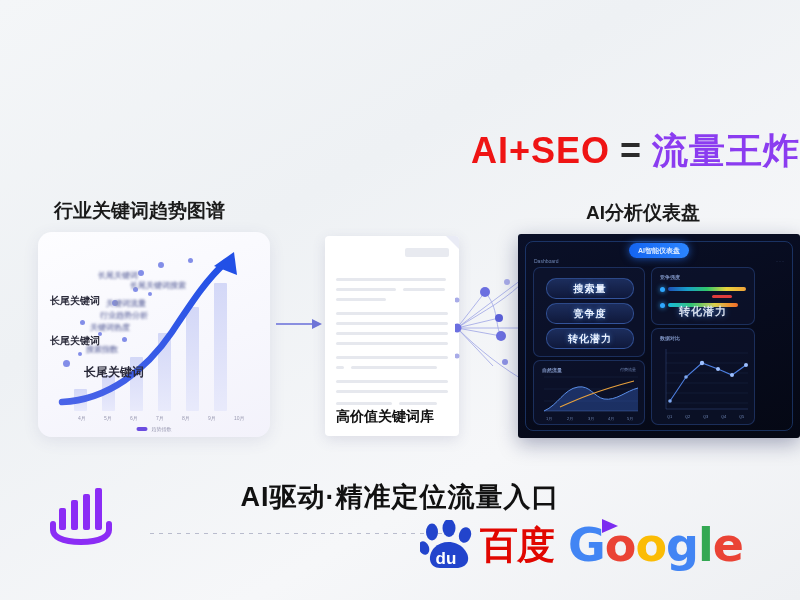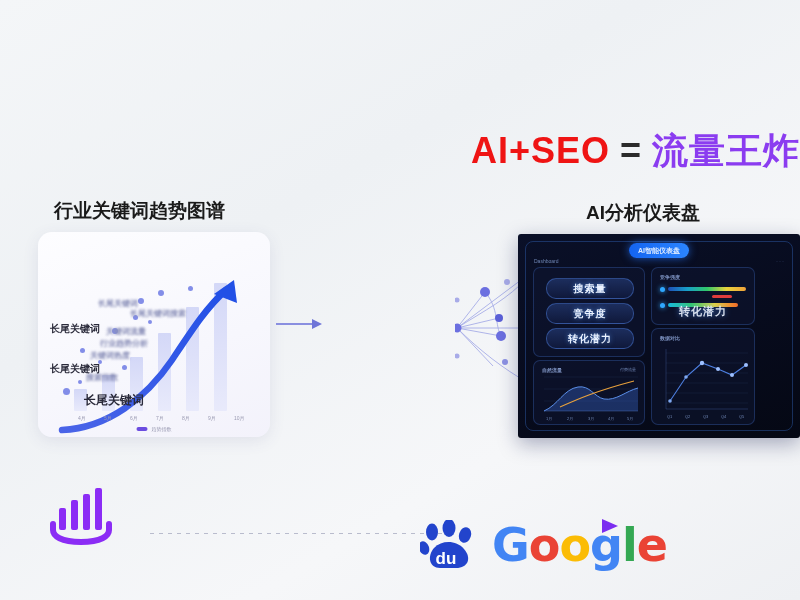--- a/index.html
+++ b/index.html
@@ -43,21 +43,21 @@
   .cap-left{left:54px;top:198px;}
   .cap-right{left:586px;top:200px;}
 
   
   .trend-card{
     position:absolute;left:38px;top:232px;width:232px;height:205px;
     background:linear-gradient(160deg,#fdfdff 0%,#f7f7fd 60%,#f3f2fb 100%);
     border-radius:14px;box-shadow:0 4px 16px rgba(70,70,130,.10);
     overflow:hidden;
   }
-  .trend-inner{position:absolute;inset:0;margin-top:28px;}
+  .trend-inner{position:absolute;inset:0;}
   .tbar{position:absolute;bottom:26px;width:13px;background:linear-gradient(180deg,#cdd2f6,#e6e8fb);opacity:.85;border-radius:1px;}
   .tlabel{position:absolute;font-size:10px;color:#2a2a3a;font-weight:bold;white-space:nowrap;}
   .tlabel.big{font-size:12px;}
   .blurtext{position:absolute;font-size:8px;color:#8a8fb8;white-space:nowrap;filter:blur(1.1px);font-weight:bold;}
   .tdot{position:absolute;border-radius:50%;background:#5b6ae0;opacity:.75;}
   .axis-t{position:absolute;bottom:16px;font-size:5px;color:#9a9ab2;filter:blur(.5px);}
   .legend-t{position:absolute;bottom:5px;left:50%;transform:translateX(-50%);display:flex;align-items:center;gap:4px;}
   .legend-sw{width:11px;height:4px;background:#6b4ce0;border-radius:2px;}
   .legend-tx{font-size:5px;color:#9a9ab2;filter:blur(.5px);}
 
@@ -209,20 +209,40 @@
         <span class="legend-tx">趋势指数</span>
       </div>
     </div>
   </div>
 
   <svg class="arrow1" viewBox="0 0 46 12">
     <line x1="0" y1="6" x2="36" y2="6" stroke="#8a8fe0" stroke-width="2"></line>
     <polygon points="36,1 46,6 36,11" fill="#6f75d8"></polygon>
   </svg>
 
+  <div class="doc-card">
+    <div class="doc-fold"></div>
+    <div class="doc-chip"></div>
+    <div class="dline" style="top:42px;width:110px;"></div>
+    <div class="dline" style="top:52px;width:60px;"></div>
+    <div class="dline" style="top:52px;left:78px;width:42px;"></div>
+    <div class="dline" style="top:62px;width:50px;"></div>
+    <div class="dline" style="top:76px;width:112px;"></div>
+    <div class="dline" style="top:86px;width:112px;"></div>
+    <div class="dline" style="top:96px;width:112px;"></div>
+    <div class="dline" style="top:106px;width:112px;"></div>
+    <div class="dline" style="top:120px;width:112px;"></div>
+    <div class="dline" style="top:130px;width:8px;"></div>
+    <div class="dline" style="top:130px;left:26px;width:86px;"></div>
+    <div class="dline" style="top:144px;width:112px;"></div>
+    <div class="dline" style="top:154px;width:112px;"></div>
+    <div class="dline" style="top:166px;width:56px;"></div>
+    <div class="dline" style="top:166px;left:74px;width:38px;"></div>
+    <div class="doc-title">高价值关键词库</div>
+  </div>
 
   <svg class="nodes" viewBox="0 0 80 120">
     <g stroke="#9aa0e4" stroke-width=".9" fill="none" opacity=".85">
       <path d="M2,58 L30,22"></path>
         <path d="M2,58 L44,48"></path>
         <path d="M2,58 L46,66"></path>
       <path d="M2,58 L38,96"></path>
         <path d="M2,58 L66,10"></path>
         <path d="M2,58 L70,58"></path>
       <path d="M2,58 C30,40 52,30 74,6"></path>
@@ -306,20 +326,21 @@
         <circle cx="94" cy="36" r="2" fill="#9ec0ff"></circle>
       </svg>
       <div class="glabel" style="left:15px;bottom:5px;">Q1</div>
       <div class="glabel" style="left:33px;bottom:5px;">Q2</div>
       <div class="glabel" style="left:51px;bottom:5px;">Q3</div>
       <div class="glabel" style="left:69px;bottom:5px;">Q4</div>
       <div class="glabel" style="left:87px;bottom:5px;">Q5</div>
     </div>
   </div>
 
+  <div class="tagline">AI驱动·精准定位流量入口</div>
 
   <svg class="chart-icon" viewBox="0 0 72 62">
     <g fill="#8b2cf5">
       <rect x="14" y="24" width="7" height="22" rx="2"></rect>
       <rect x="26" y="16" width="7" height="30" rx="2"></rect>
       <rect x="38" y="10" width="7" height="36" rx="2"></rect>
       <rect x="50" y="4" width="7" height="42" rx="2"></rect>
     </g>
     <path d="M8,40 L8,46 C8,52 16,58 36,58 C56,58 64,52 64,46 L64,40" fill="none" stroke="#8b2cf5" stroke-width="6" stroke-linecap="round"></path>
   </svg>
@@ -329,20 +350,21 @@
   <div class="logos">
     <div class="baidu">
       <svg width="58" height="50" viewBox="0 0 58 50">
         <ellipse cx="12" cy="12" rx="6" ry="8.5" fill="#2244cc"></ellipse>
         <ellipse cx="29" cy="8" rx="6.5" ry="9" fill="#2244cc"></ellipse>
         <ellipse cx="45" cy="15" rx="6" ry="8" fill="#2244cc" transform="rotate(18 45 15)"></ellipse>
         <ellipse cx="4" cy="28" rx="5" ry="7" fill="#2244cc" transform="rotate(-20 4 28)"></ellipse>
         <path d="M14,28 C22,20 36,20 44,29 C52,38 48,48 36,48 L20,48 C9,48 7,36 14,28 Z" fill="#2244cc"></path>
         <text x="26" y="44" font-size="17" font-weight="bold" fill="#ffffff" text-anchor="middle" font-family="'Liberation Sans',sans-serif">du</text>
       </svg>
+      <span class="baidu-cn">百度</span>
     </div>
     <div class="google">
       <span class="g1">G</span>
         <span class="g2">o</span>
         <span class="g3">o</span>
         <span class="g4">g</span>
         <span class="g5">l</span>
         <span class="g6">e</span>
     </div>
   </div>

